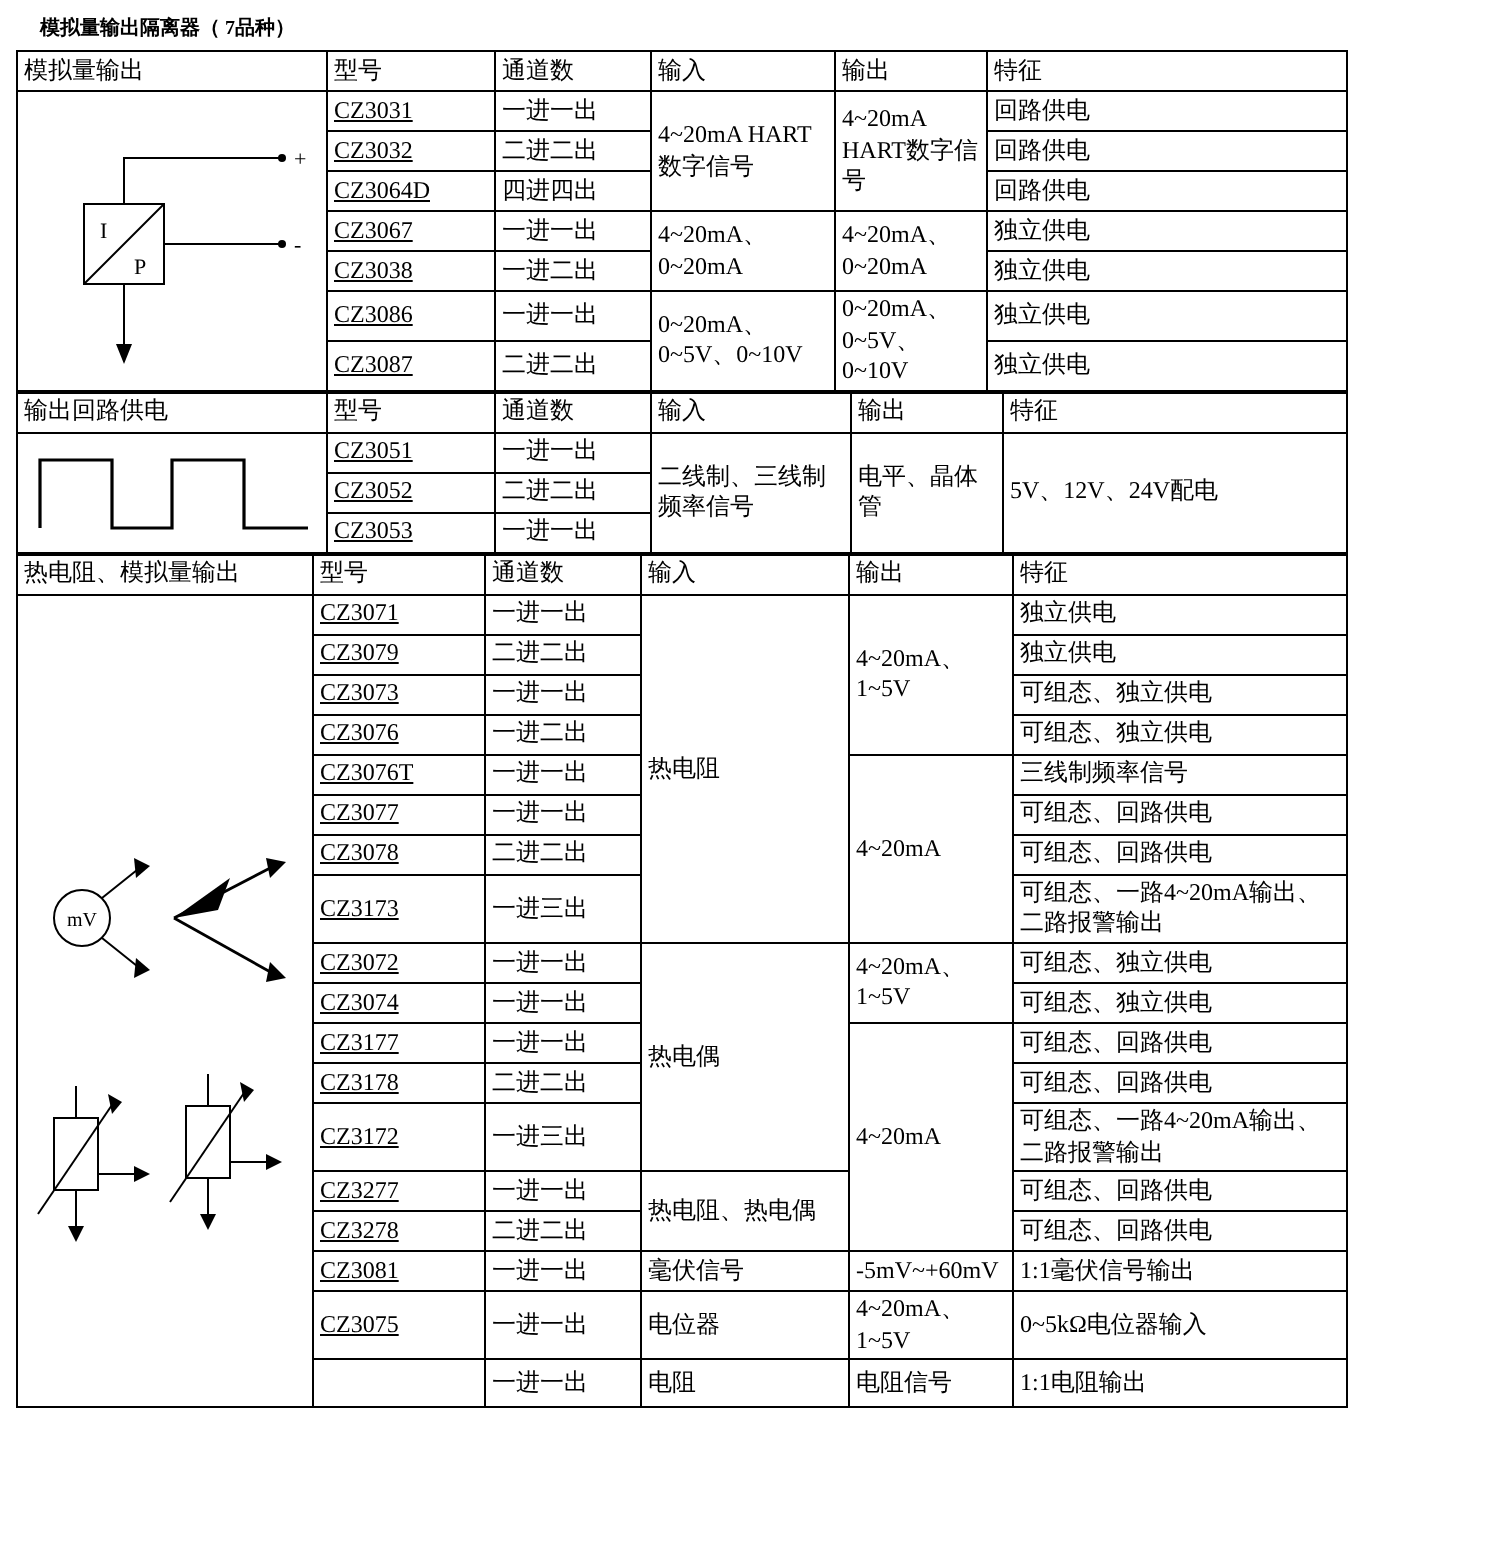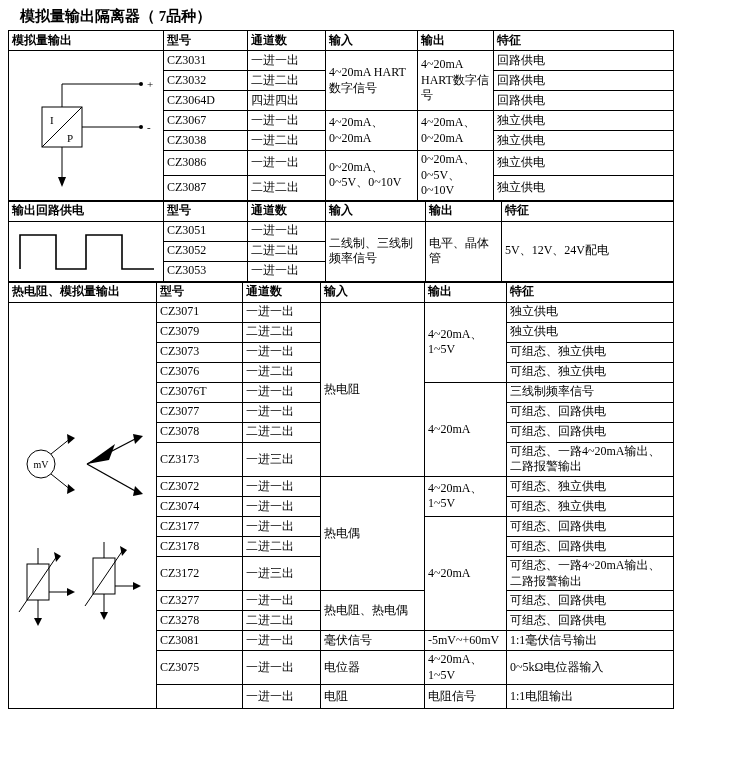--- a/index.html
+++ b/index.html
@@ -5,38 +5,39 @@
   * { box-sizing: border-box; }
   html, body { margin: 0; padding: 0; background: #ffffff; }
   body {
     width: 744px;
     font-family: "Liberation Serif", "DejaVu Serif", serif;
     color: #000;
   }
   .page { padding: 3px 0 6px 8px; }
   .title {
     font-weight: bold;
-    font-size: 15px;
+    font-size: 10px;
     margin: 4px 0 4px 12px;
     white-space: nowrap;
   }
   .title.gap { margin-top: 24px; }
   table.tbl { border-collapse: collapse; table-layout: fixed; }
   .tbl td {
     border: 1px solid #000;
     font-size: 12px;
     padding: 1px 3px;
     line-height: 1.3;
     vertical-align: middle;
     overflow: hidden;
   }
   .tbl tr { height: 20px; }
-  .tbl td.hdr { font-weight: bold; }
+  .tbl td.hdr { font-weight: normal; }
   .tbl td.diag { text-align: center; vertical-align: middle; padding: 0; }
   .model {
+    text-decoration: underline;
     cursor: pointer;
     white-space: nowrap;
   }
   svg { display: block; margin: 0 auto; }
   svg text { font-family: "Liberation Serif", "DejaVu Serif", serif; fill: #000; }
 </style>
 </head>
 <body>
 
 <div class="page">

